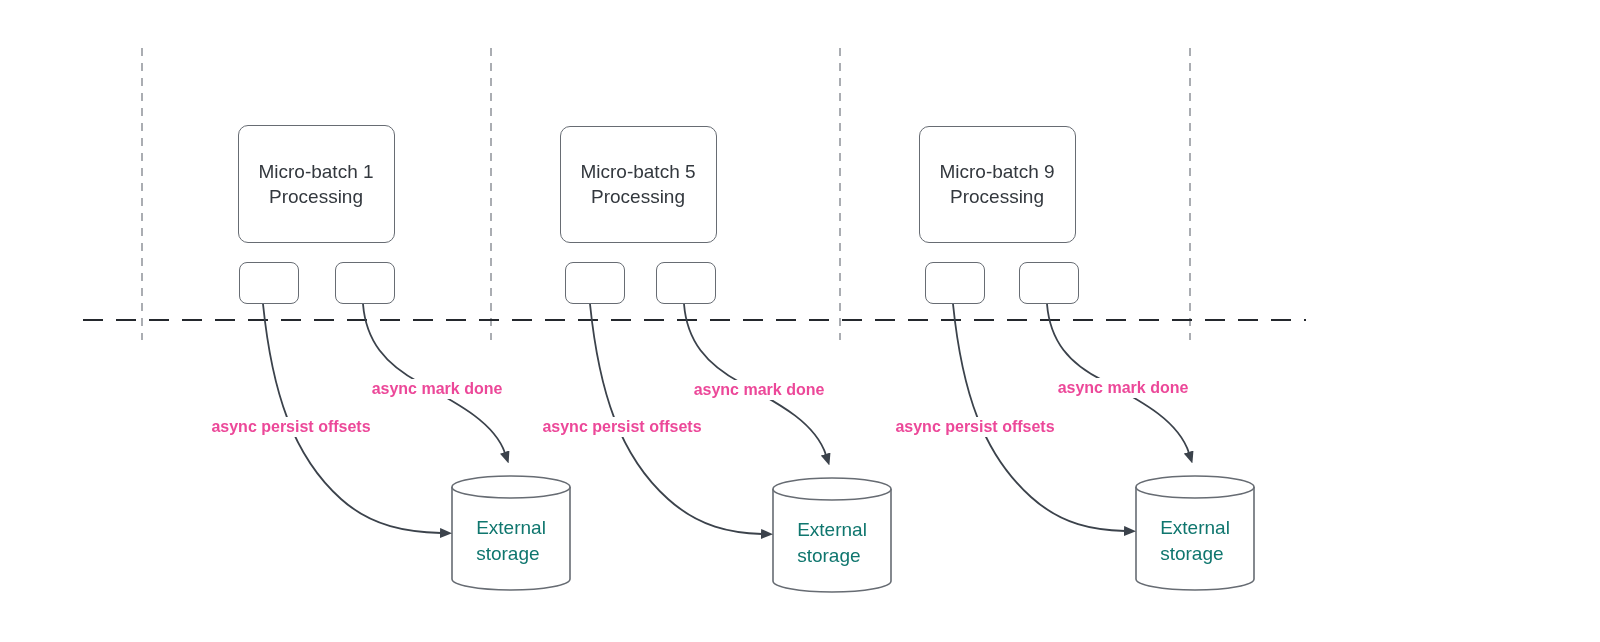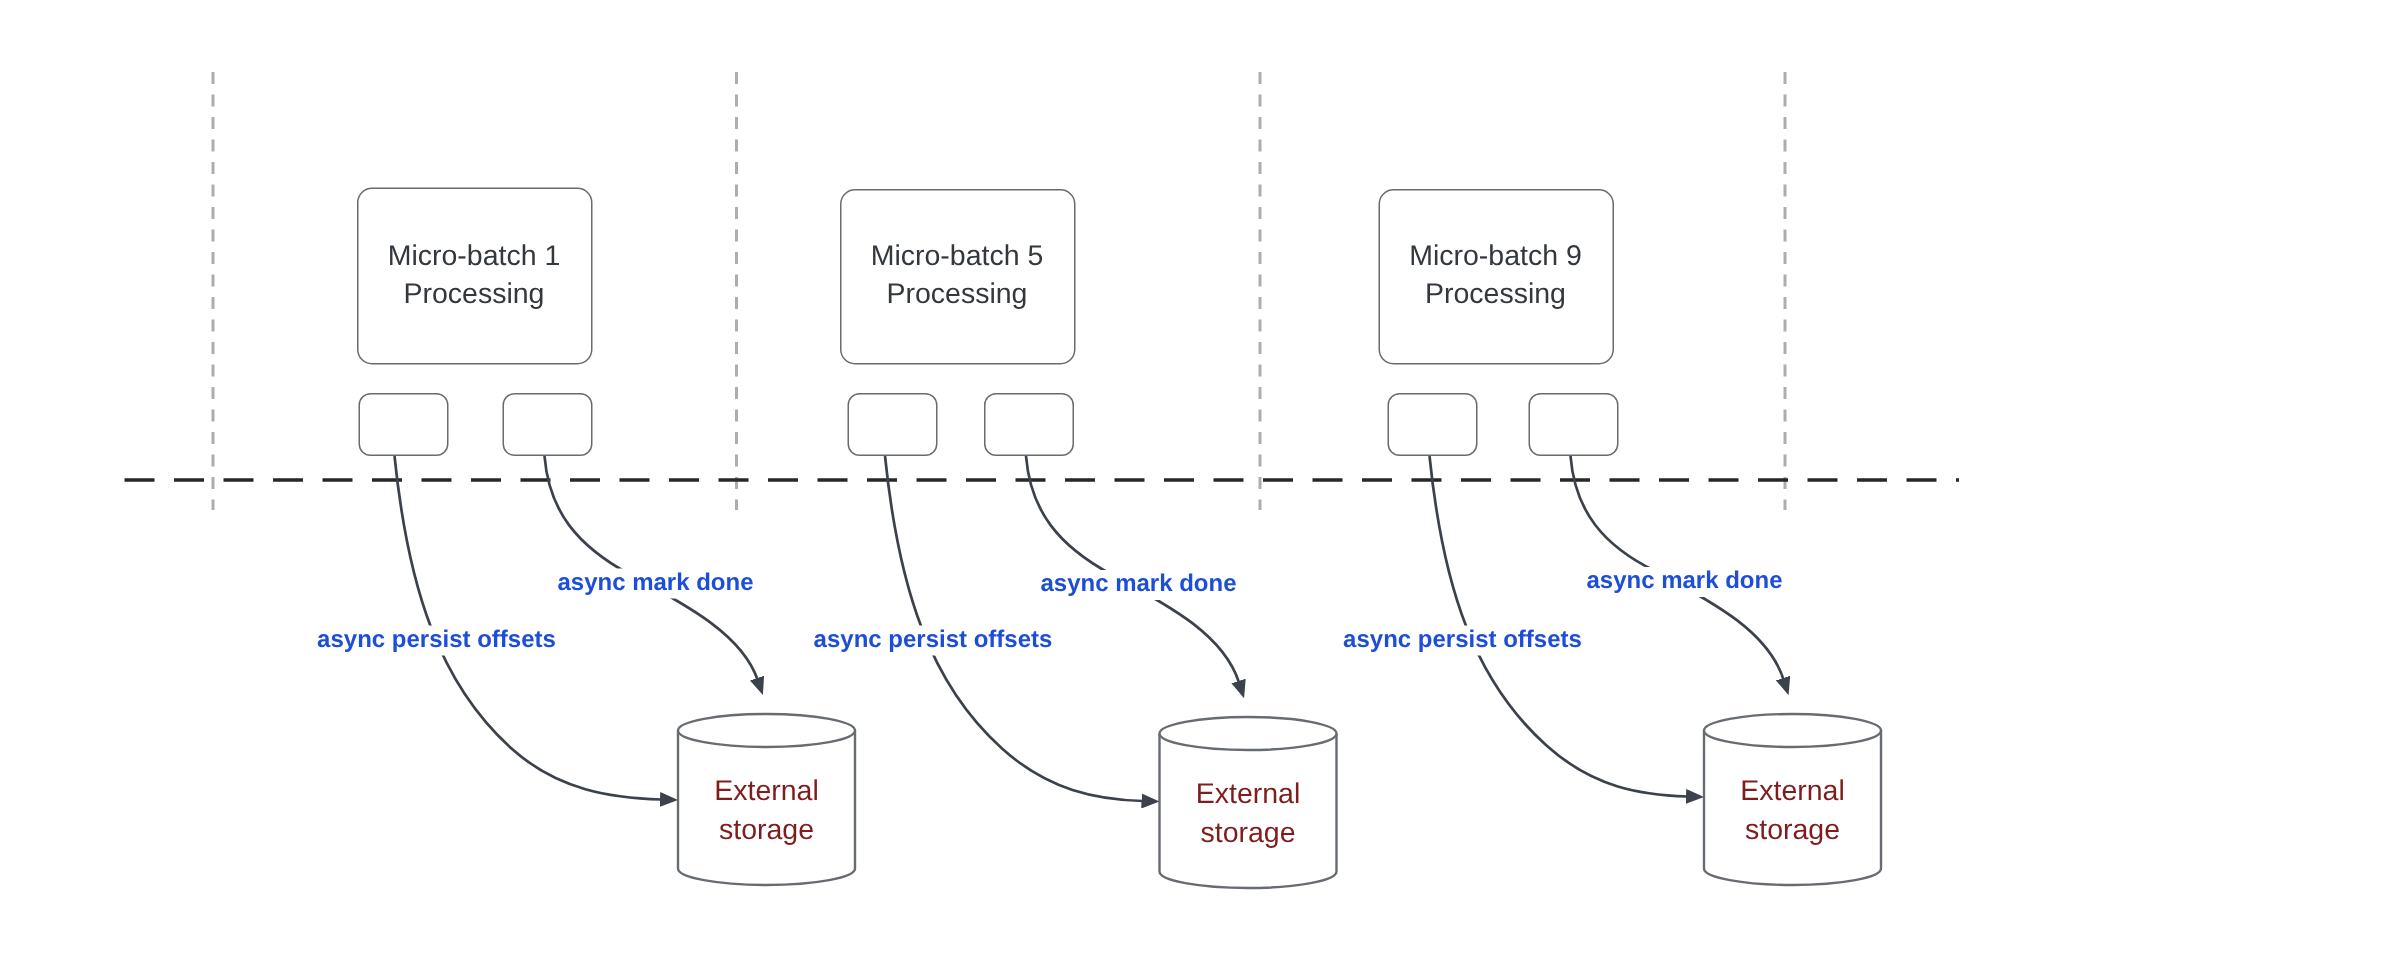--- a/index.html
+++ b/index.html
@@ -13,27 +13,27 @@
     border-radius:10px; box-sizing:border-box;
   }
   .node.small { border-radius:8px; }
   .node-title {
     position:absolute; transform:translate(-50%,-50%);
     text-align:center; font-size:19px; line-height:1.32;
     color:#33383e; white-space:nowrap;
   }
   .storage-title {
     position:absolute; transform:translate(-50%,-50%);
-    text-align:center; font-size:19px; line-height:1.35;
-    color:#7f1d1d; white-space:nowrap;
+    text-align:left; font-size:19px; line-height:1.35;
+    color:#0f766e; white-space:nowrap;
   }
   .node-title span, .storage-title span { display:block; }
   .edge-label {
     position:absolute; transform:translate(-50%,-50%);
-    font-size:16px; font-weight:bold; color:#1d4ed8;
+    font-size:16px; font-weight:bold; color:#ec4899;
     background:#ffffff; padding:1px 4px; white-space:nowrap;
   }
   .time-label {
     position:absolute; transform:translate(-50%,-50%);
     font-size:20px; color:#1d4ed8; white-space:nowrap;text-decoration:underline;
   }
 </style>
 </head>
 <body>
 

